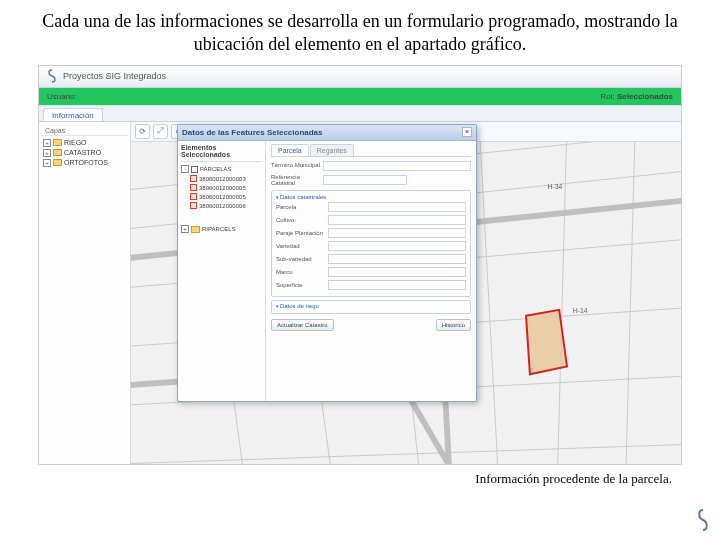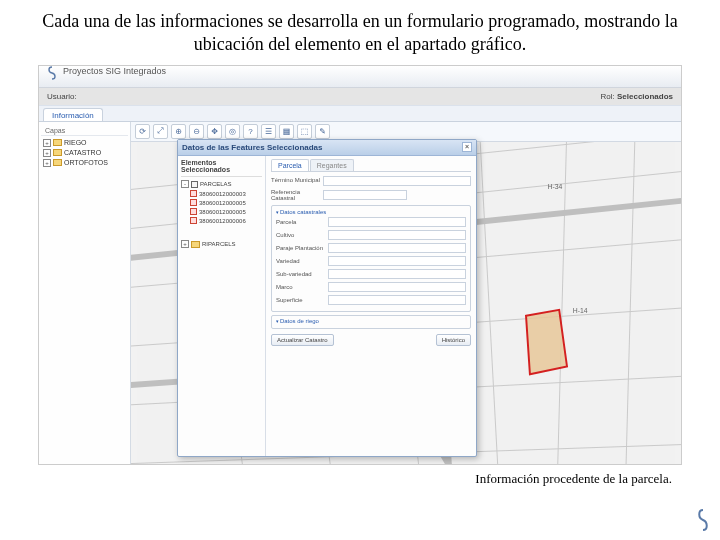--- a/index.html
+++ b/index.html
@@ -2,25 +2,25 @@
 <html><head>
 <meta charset="utf-8">
 <style>
   * { box-sizing: border-box; margin: 0; padding: 0; }
   body { width: 720px; height: 540px; background: #fff; font-family: Arial, sans-serif; overflow: hidden; position: relative; }
   
   .slide-title { text-align: center; font-family: 'Times New Roman', serif; font-size: 18px; line-height: 1.3; padding: 10px 40px 8px; color: #000; }
   
   .app-frame { margin: 0 38px; border: 1px solid #ccc; height: 400px; position: relative; background: #fff; overflow: hidden; }
   
-  .app-titlebar { height: 22px; background: linear-gradient(#fff, #e8ecf2); border-bottom: 1px solid #d0d5dd; display: flex; align-items: flex-start; padding: 0 6px; font-size: 9px; color: #555; }
+  .app-titlebar { height: 22px; background: linear-gradient(#fff, #e8ecf2); border-bottom: 1px solid #d0d5dd; display: flex; align-items: center; padding: 0 6px; font-size: 9px; color: #555; }
   .app-titlebar .logo-s { width: 14px; height: 14px; margin-right: 4px; }
   .logo-s svg { display: block; }
   
-  .userbar { height: 18px; background: #e5e5e5; border-bottom: 1px solid #dbe2ec; display: flex; align-items: center; font-size: 8px; color: #444; padding: 0 8px; text-align: right; }
+  .userbar { height: 18px; background: #22c55e; border-bottom: 1px solid #dbe2ec; display: flex; align-items: center; font-size: 8px; color: #444; padding: 0 8px; text-align: right; }
   .userbar .sep { flex: 1; }
   
   .tabstrip { height: 16px; background: #eef2f8; border-bottom: 1px solid #c9d2de; display: flex; align-items: flex-end; padding-left: 4px; }
   .tabstrip .tab { font-size: 8px; padding: 2px 8px 1px; background: #fff; border: 1px solid #c9d2de; border-bottom: none; border-radius: 3px 3px 0 0; color: #2a5db0; }
   
   .workspace { position: absolute; top: 56px; bottom: 0; left: 0; right: 0; display: flex; }
   
   .sidebar { width: 92px; background: #fefefe; border-right: 1px solid #d4dbe4; padding: 4px 2px; }
   .side-hdr { font-size: 7px; color: #666; padding: 1px 4px; border-bottom: 1px solid #e4e8ee; margin-bottom: 2px; }
   .tree-node { display: flex; align-items: center; font-size: 7px; color: #333; padding: 1px 2px; gap: 2px; }
@@ -28,21 +28,21 @@
   .tree-folder { width: 9px; height: 7px; background: #f6d67a; border: 1px solid #cb9a2a; }
   
   .mainarea { flex: 1; position: relative; }
   
   .toolbar { position: absolute; top: 0; left: 0; right: 0; height: 20px; background: #f5f8fc; border-bottom: 1px solid #d2d9e3; display: flex; align-items: center; padding: 0 4px; gap: 3px; }
   .tool-btn { width: 15px; height: 15px; background: #fff; border: 1px solid #c4cdd8; border-radius: 2px; display: flex; align-items: center; justify-content: center; font-size: 8px; color: #4a6a9a; }
   
   .mapview { position: absolute; top: 20px; bottom: 0; left: 0; right: 0; background: #f2f2f2; overflow: hidden; }
   .mapview svg { width: 100%; height: 100%; }
   
-  .dialog { position: absolute; top: 2px; left: 46px; width: 300px; height: 318px; background: #fdfdfd; border: 1px solid #8fa7c7; box-shadow: 2px 2px 6px rgba(0,0,0,0.25); border-radius: 2px; margin-top: 15px; }
+  .dialog { position: absolute; top: 2px; left: 46px; width: 300px; height: 278px; background: #fdfdfd; border: 1px solid #8fa7c7; box-shadow: 2px 2px 6px rgba(0,0,0,0.25); border-radius: 2px; }
   .dlg-title { height: 16px; background: linear-gradient(#d8e4f4, #bacfe8); border-bottom: 1px solid #9db5d6; font-size: 8px; font-weight: bold; color: #2a4a7a; display: flex; align-items: center; padding: 0 4px; }
   .dlg-title .x { margin-left: auto; width: 10px; height: 10px; font-size: 7px; text-align: center; border: 1px solid #9db5d6; background: #fff; color: #666; line-height: 8px; }
   .dlg-body { display: flex; height: calc(100% - 16px); }
   .dlg-left { width: 88px; border-right: 1px solid #d8dee7; padding: 3px; }
   .dlg-left-hdr { font-size: 7px; font-weight: bold; color: #444; border-bottom: 1px solid #ddd; padding-bottom: 2px; margin-bottom: 2px; line-height: 1.1; }
   .el-item { display: flex; align-items: center; font-size: 6px; color: #444; gap: 2px; padding: 1px 0; }
   .el-ico { width: 7px; height: 7px; border: 1px solid #666; background: #f5f5f5; }
   .el-ico.sel { width: 7px; height: 7px; border: 1px solid #c43; background: #fdd; }
   
   .dlg-right { flex: 1; padding: 3px 5px; }

